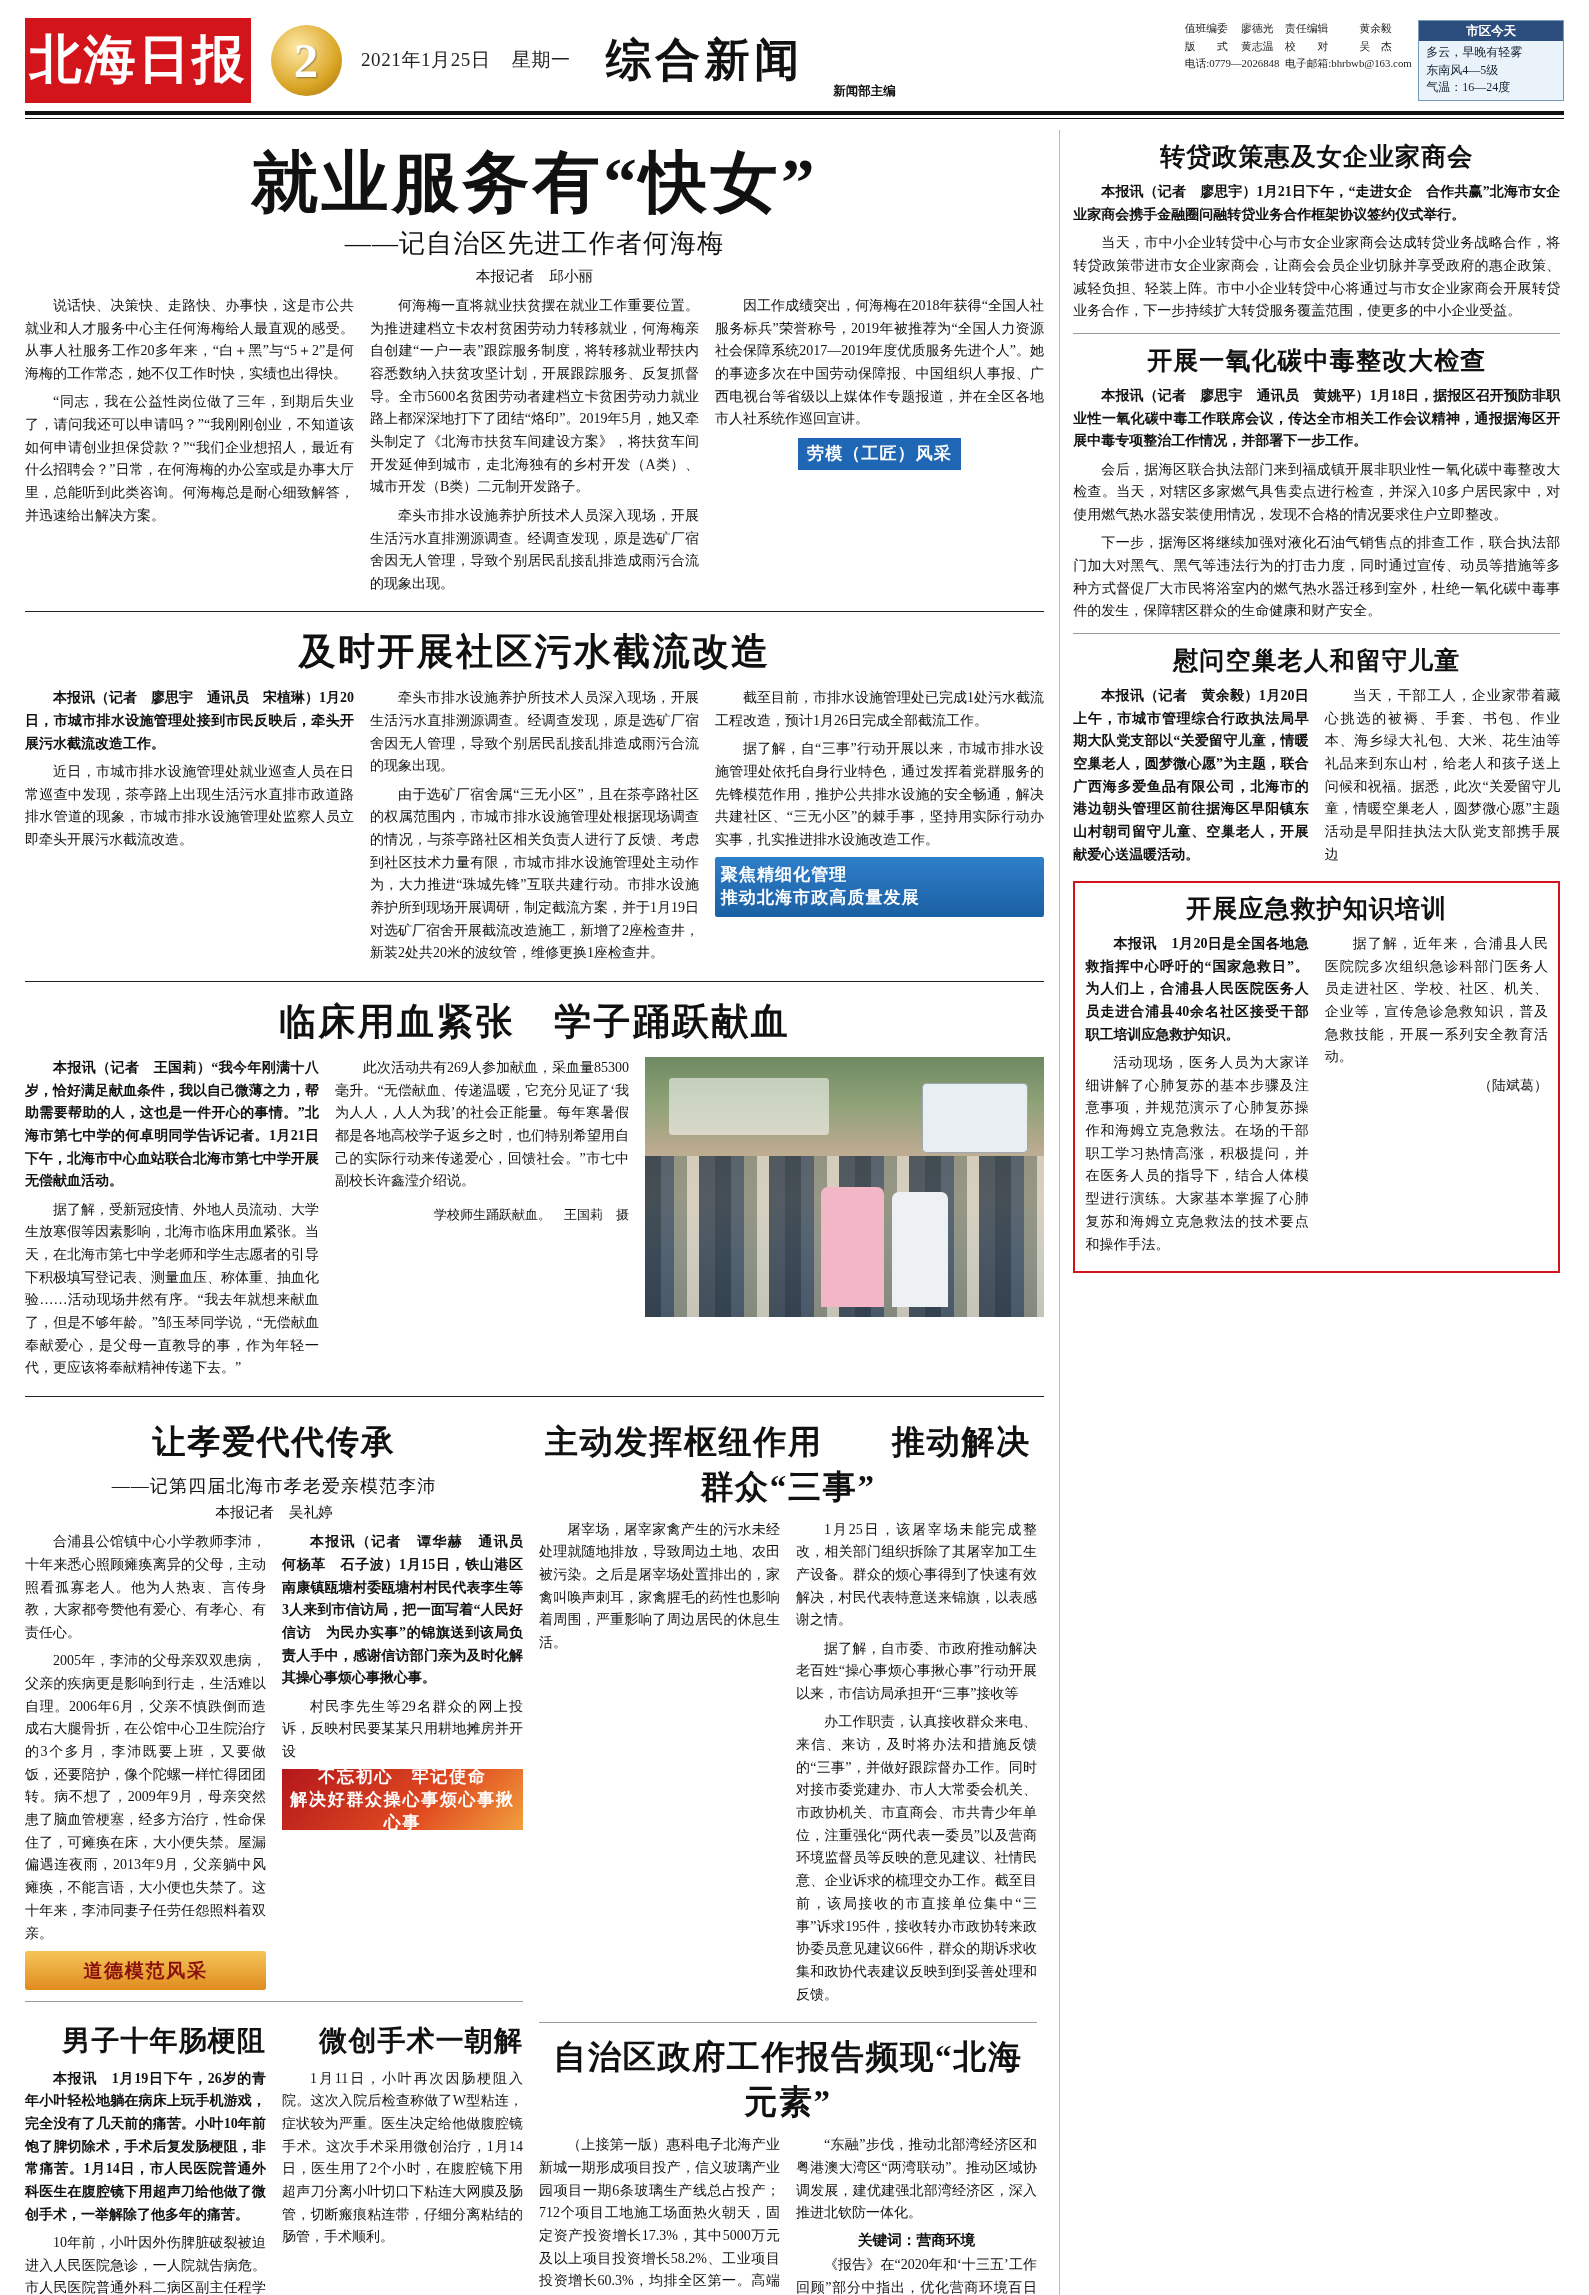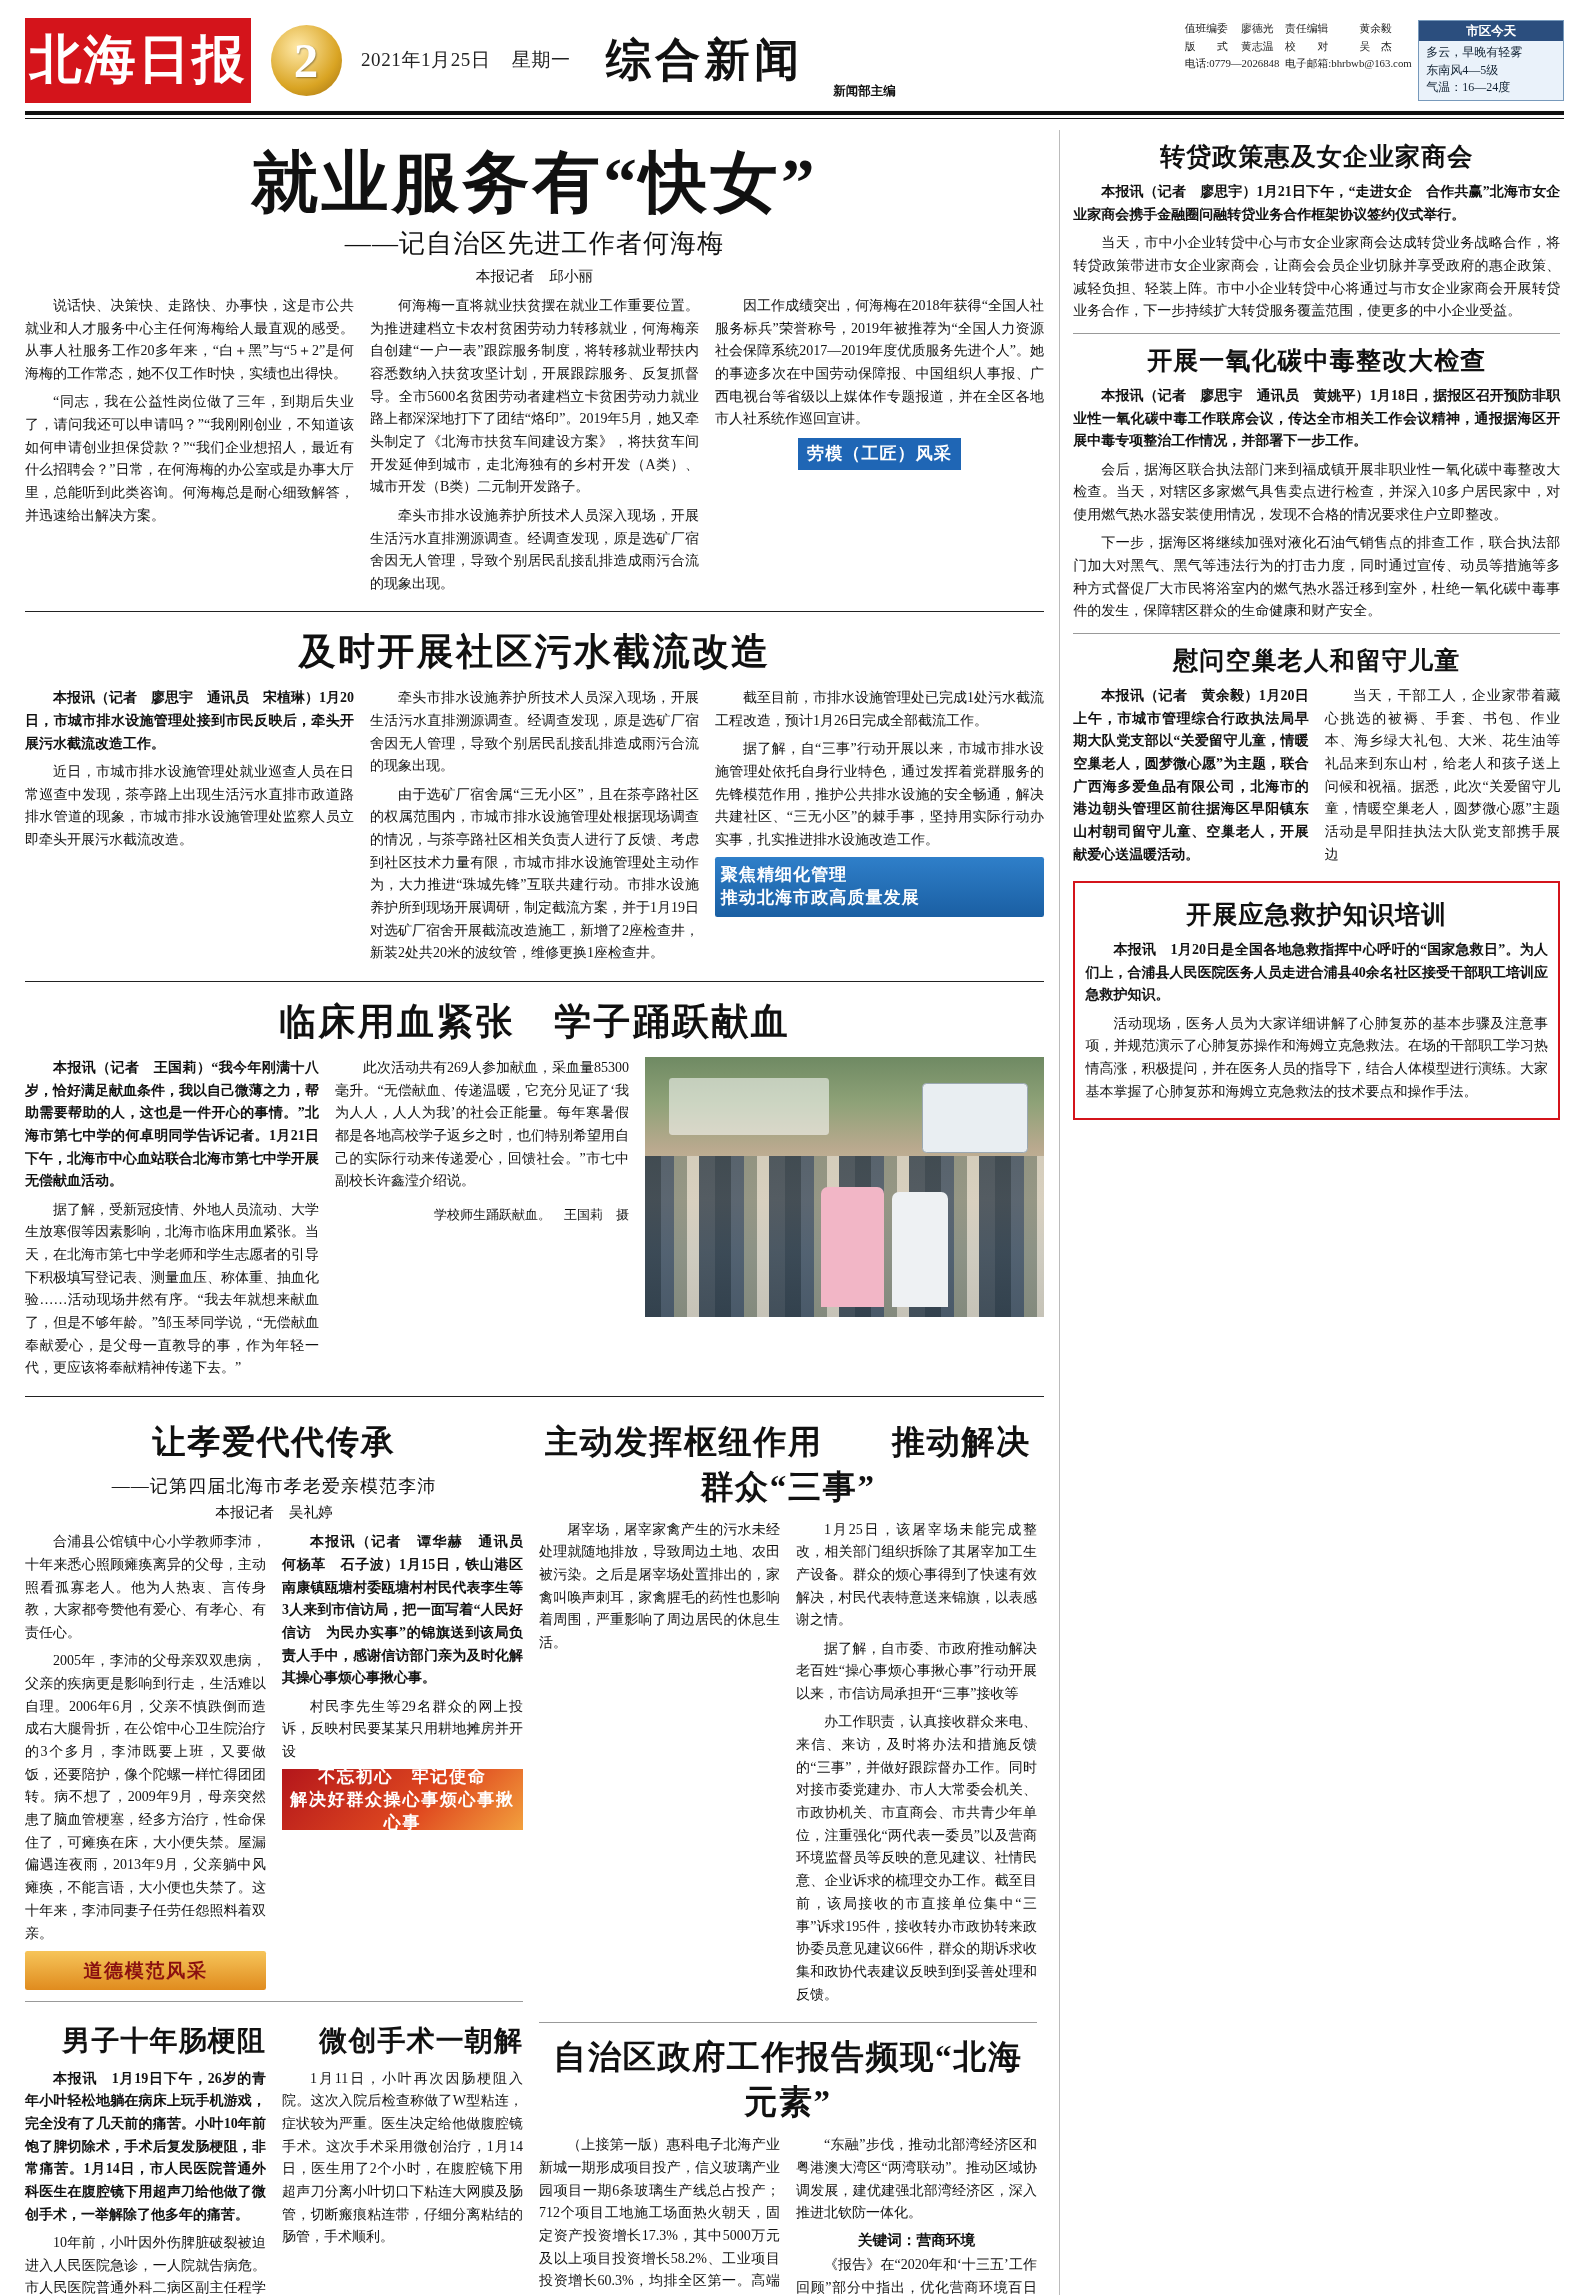--- a/index.html
+++ b/index.html
@@ -304,26 +304,30 @@
           <div class="col">
             <p class="body lead">本报讯（记者　黄余毅）1月20日上午，市城市管理综合行政执法局早期大队党支部以“关爱留守儿童，情暖空巢老人，圆梦微心愿”为主题，联合广西海多爱鱼品有限公司，北海市的港边朝头管理区前往据海区早阳镇东山村朝司留守儿童、空巢老人，开展献爱心送温暖活动。</p>
           </div>
           <div class="col">
             <p class="body">当天，干部工人，企业家带着藏心挑选的被褥、手套、书包、作业本、海乡绿大礼包、大米、花生油等礼品来到东山村，给老人和孩子送上问候和祝福。据悉，此次“关爱留守儿童，情暖空巢老人，圆梦微心愿”主题活动是早阳挂执法大队党支部携手展边</p>
           </div>
         </div>
       </div>
 
       <div class="boxed" style="margin-top:9px">
-        <div class="hl-r" style="margin-top:6px">开展应急救护知识培训</div>
+        <div class="hl-r" style="margin-top:0">开展应急救护知识培训</div>
         <div class="cols2">
           <div class="col">
             <p class="body lead">本报讯　1月20日是全国各地急救指挥中心呼吁的“国家急救日”。为人们上，合浦县人民医院医务人员走进合浦县40余名社区接受干部职工培训应急救护知识。</p>
             <p class="body">活动现场，医务人员为大家详细讲解了心肺复苏的基本步骤及注意事项，并规范演示了心肺复苏操作和海姆立克急救法。在场的干部职工学习热情高涨，积极提问，并在医务人员的指导下，结合人体模型进行演练。大家基本掌握了心肺复苏和海姆立克急救法的技术要点和操作手法。</p>
           </div>
+          <div class="col">
+            <p class="body">据了解，近年来，合浦县人民医院院多次组织急诊科部门医务人员走进社区、学校、社区、机关、企业等，宣传急诊急救知识，普及急救技能，开展一系列安全教育活动。</p>
+            <p class="body" style="text-align:right;text-indent:0">（陆斌葛）</p>
+          </div>
         </div>
       </div>
 
     </div>
   </div>
 
 </div>
 
 
 </body></html>

